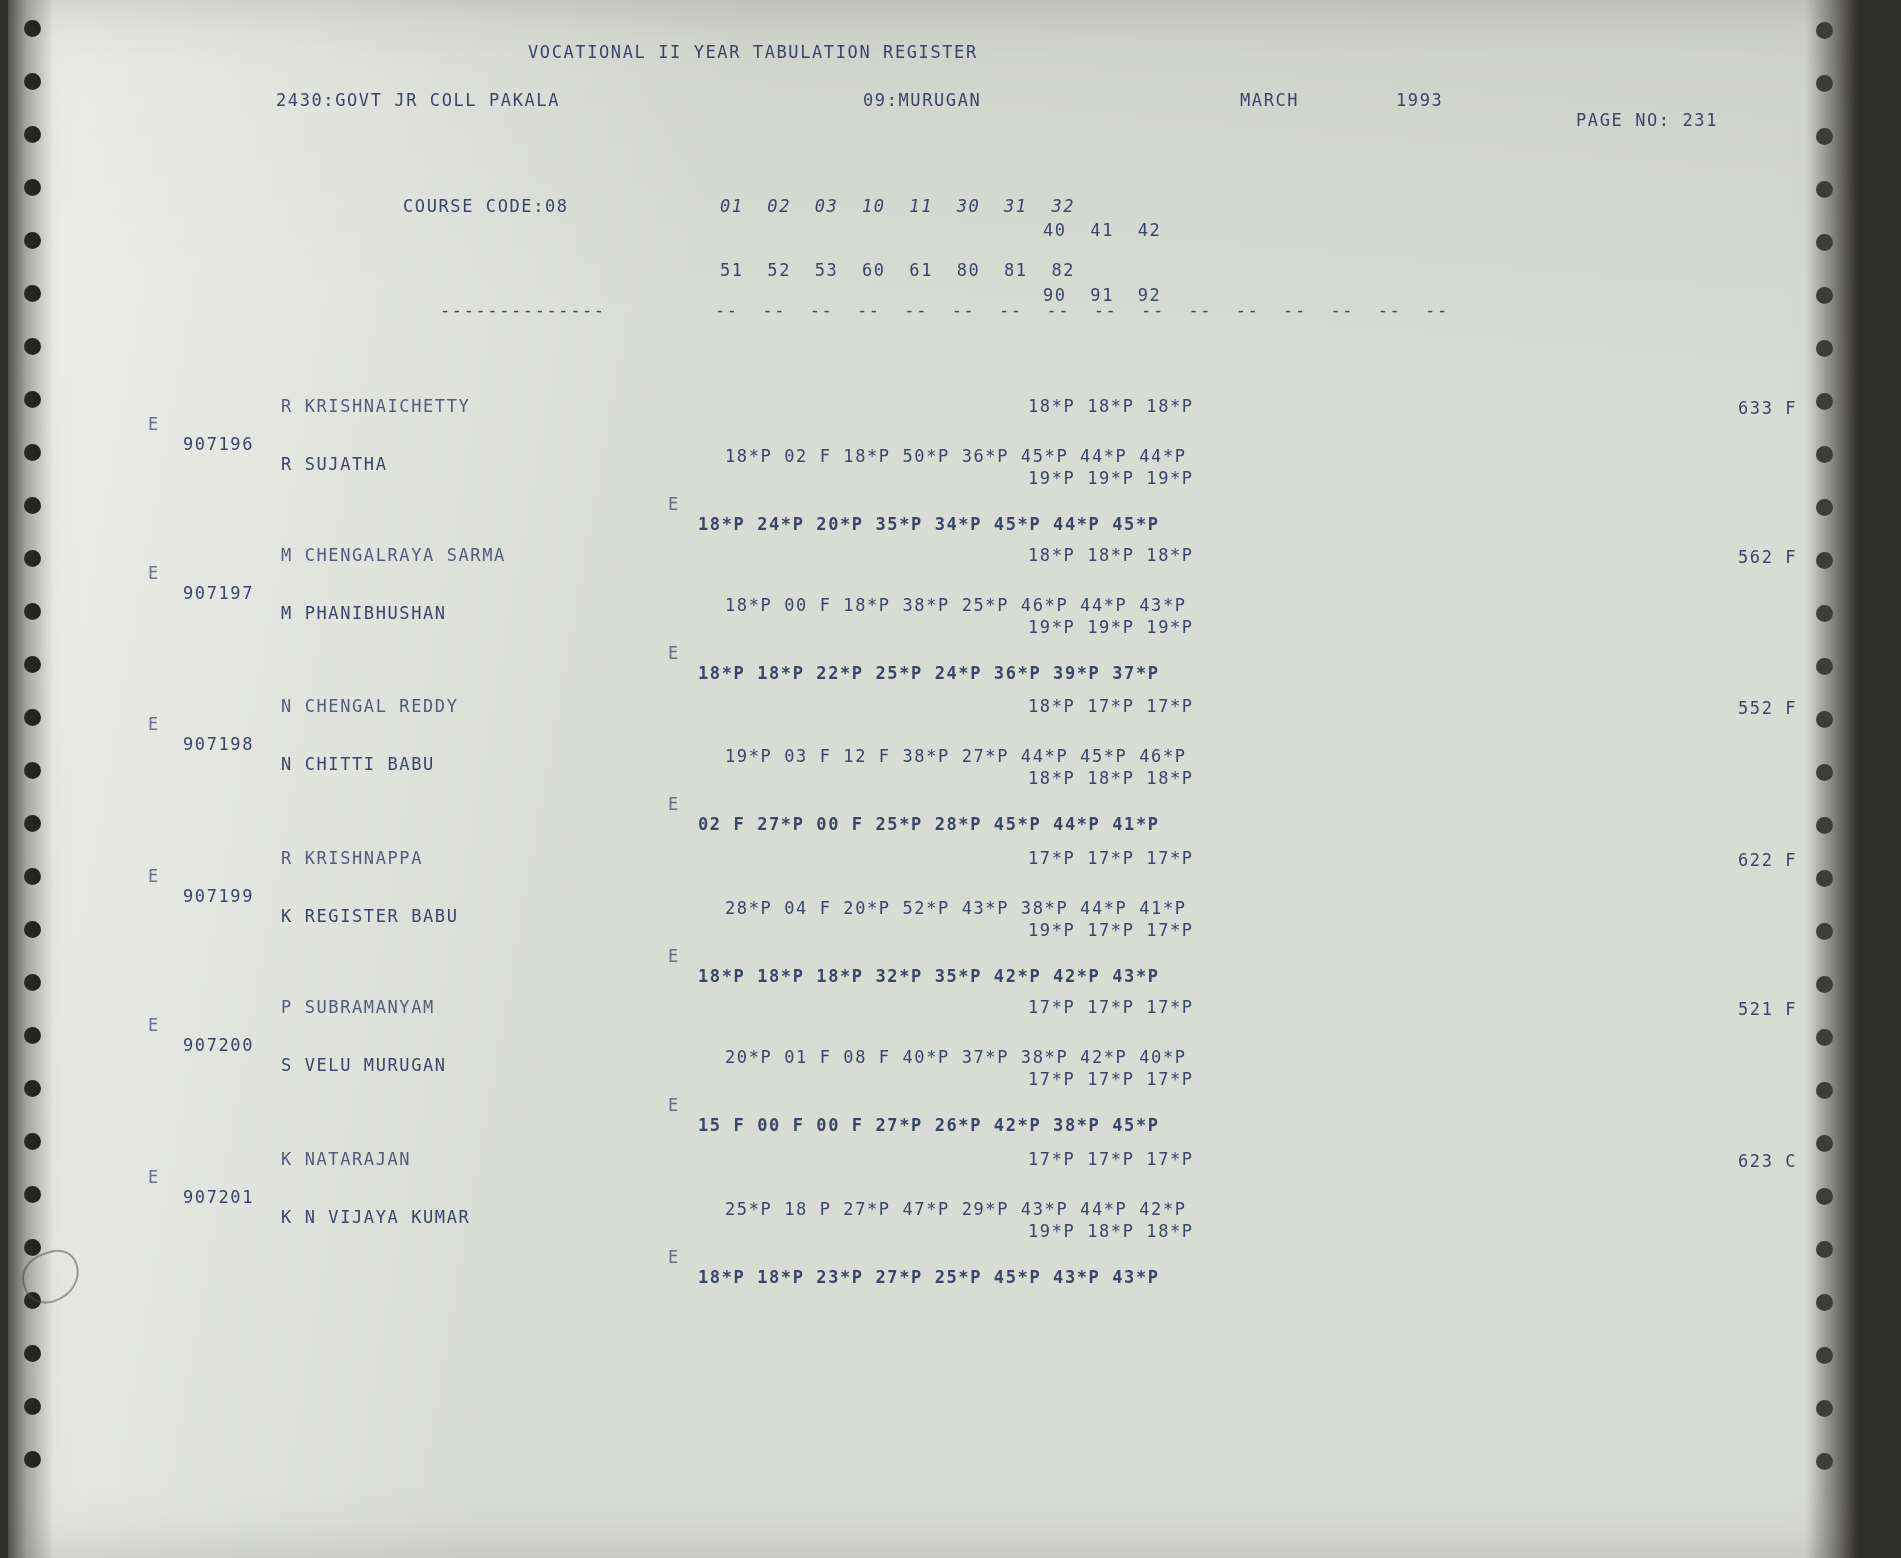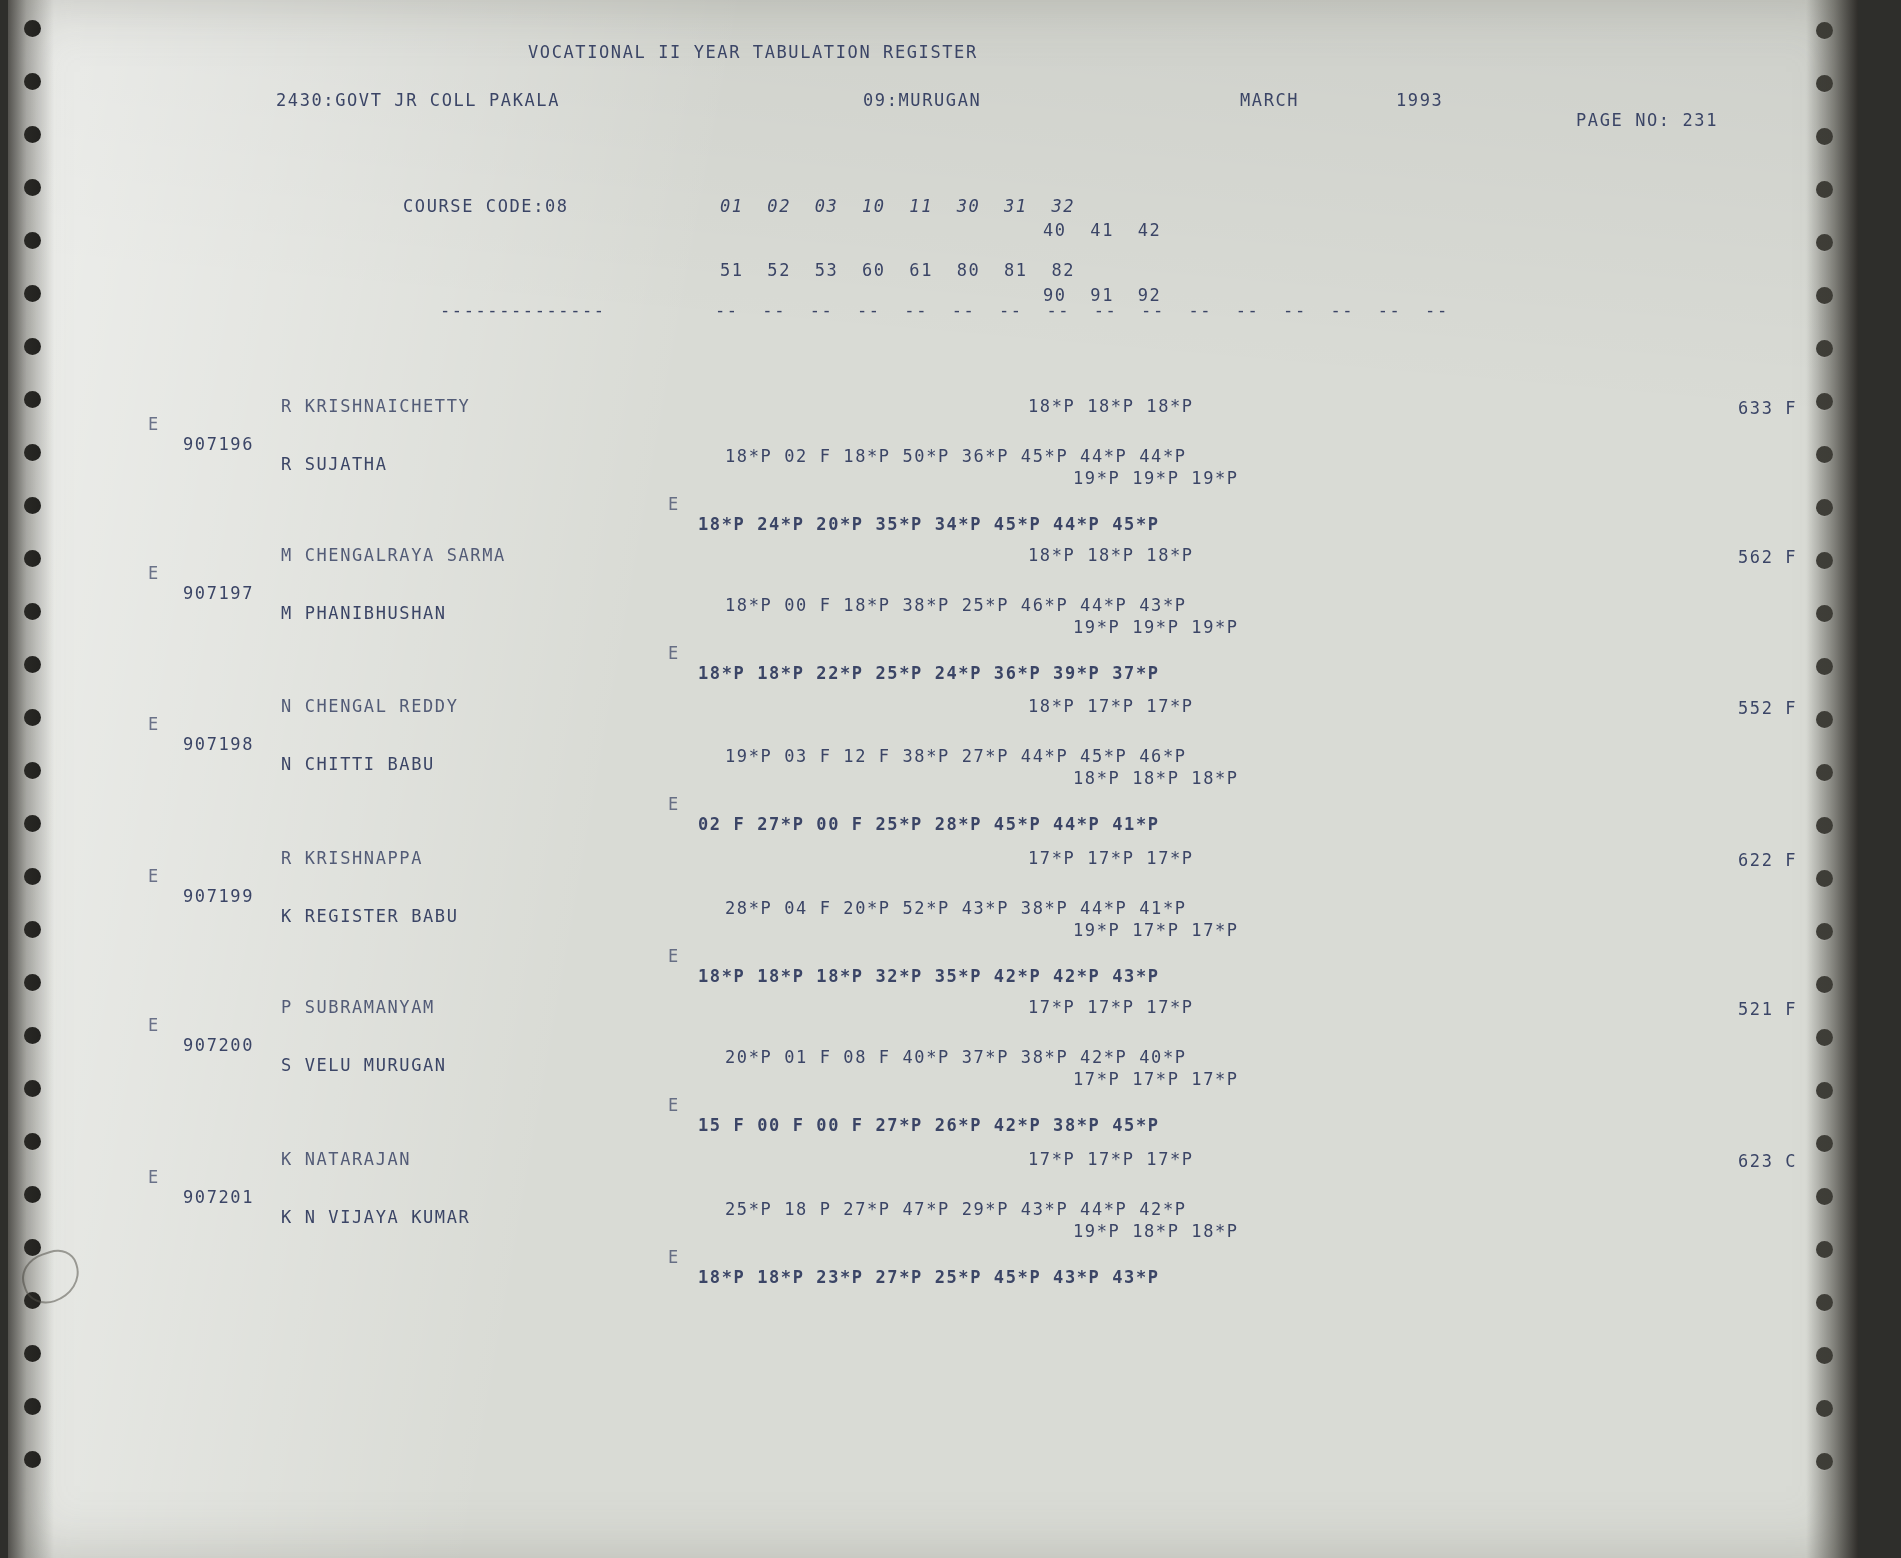--- a/index.html
+++ b/index.html
@@ -115,21 +115,21 @@
   
   .rec { position: absolute; left: 0; }
   .rec .ecol     { position: absolute; left: 140px; }
   .rec .regno    { position: absolute; left: 175px; }
   .rec .nm1      { position: absolute; left: 273px; }
   .rec .nm2      { position: absolute; left: 273px; top: 22px; }
   .rec .ecol2    { position: absolute; left: 660px; }
   .rec .m1       { position: absolute; left: 690px; font-weight: bold; }
   .rec .m2       { position: absolute; left: 1020px; top: 22px; }
   .rec .m3       { position: absolute; left: 709px; top: 72px; margin-left: 8px; }
-  .rec .m4       { position: absolute; left: 1020px; top: 94px; margin-left: 45px; }
+  .rec .m4       { position: absolute; left: 1020px; top: 94px; }
   .rec .total    { position: absolute; left: 1730px; top: 24px; }
 </style>
 </head>
 <body>
 
 <div class="page">
 
   <div class="paper">
 
     <div class="holes left" id="holes-left">

